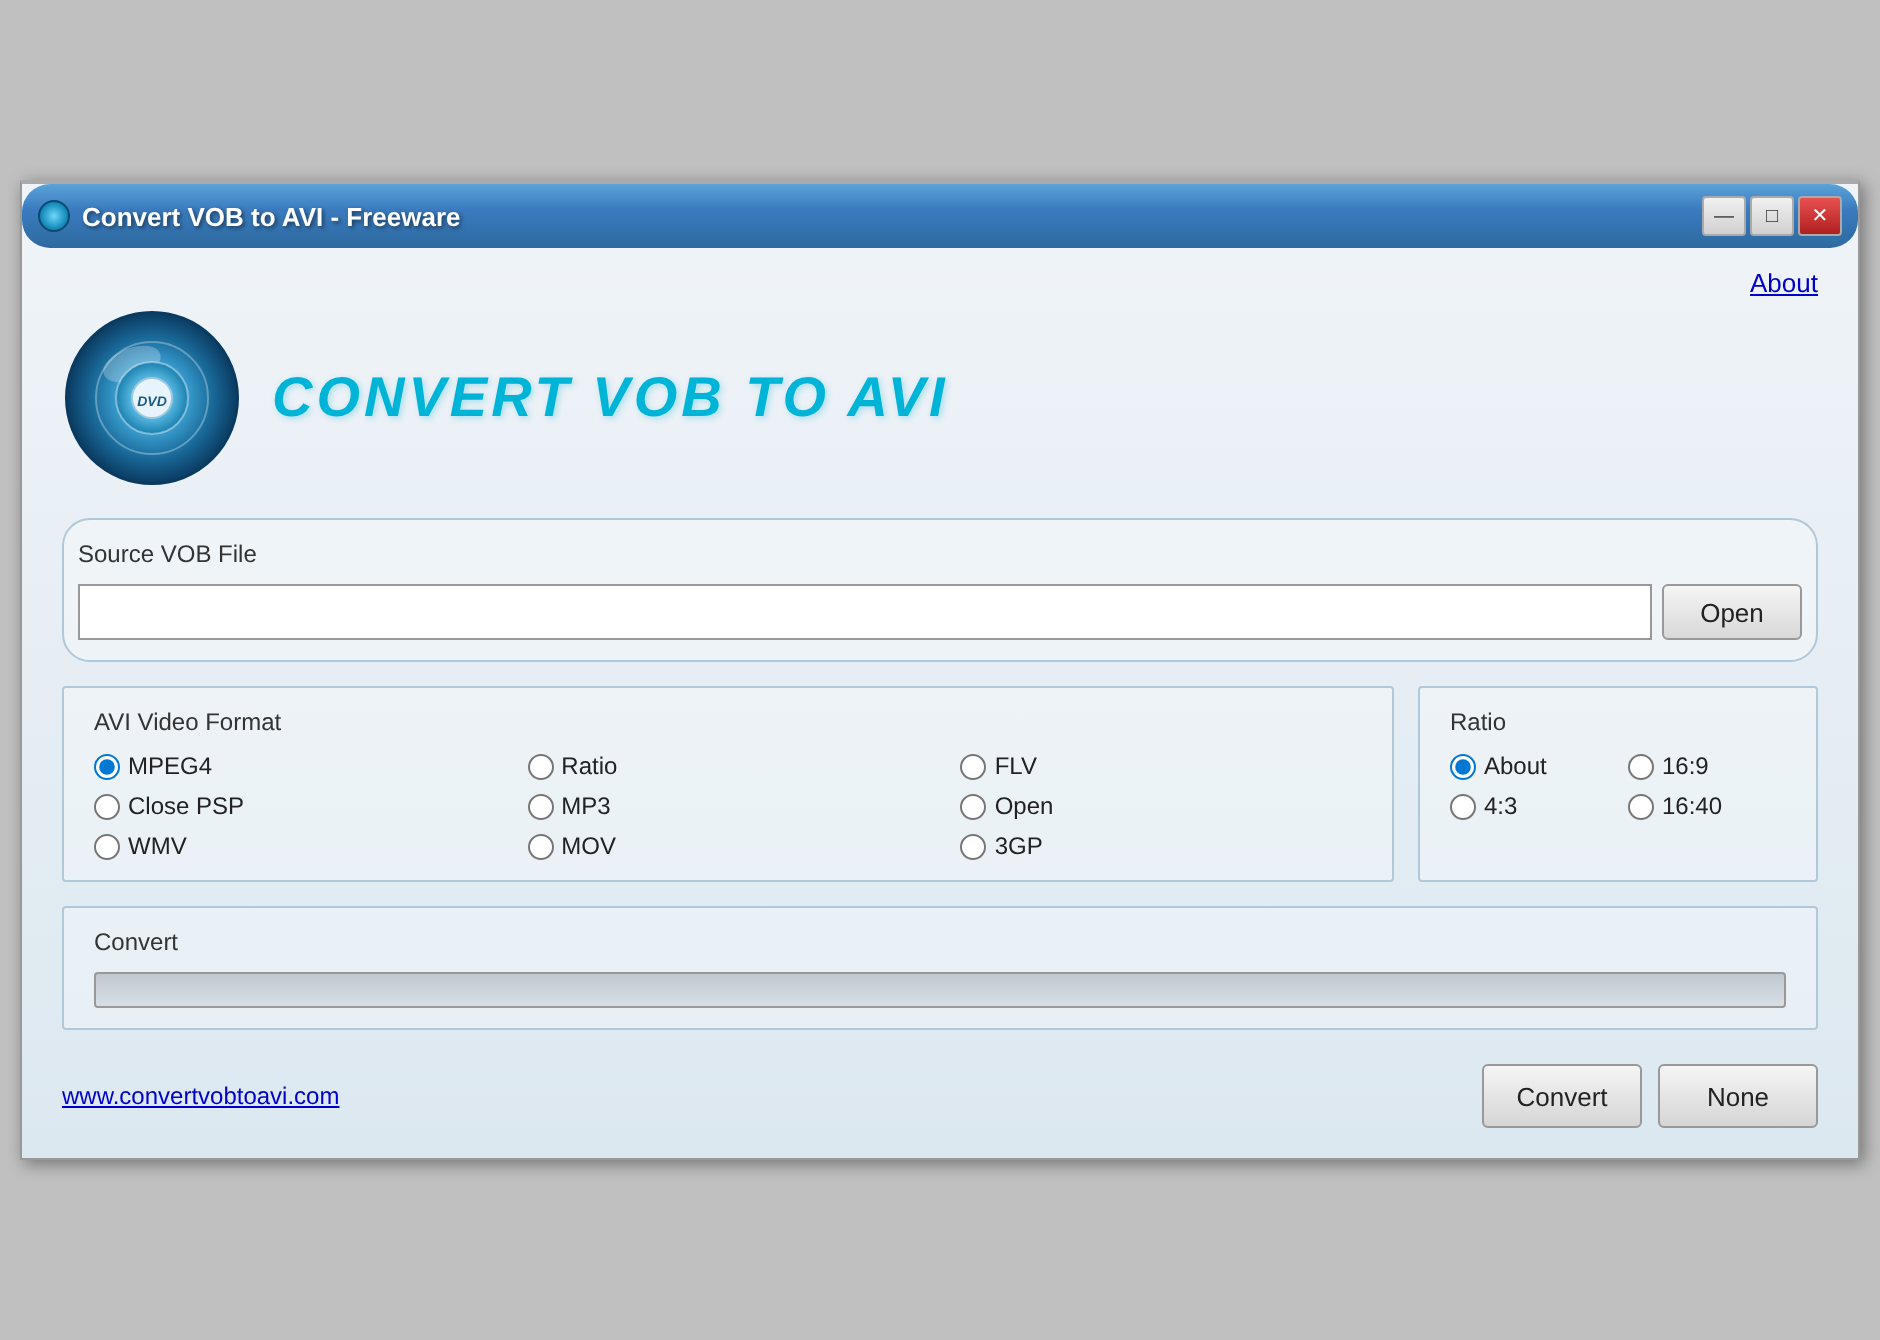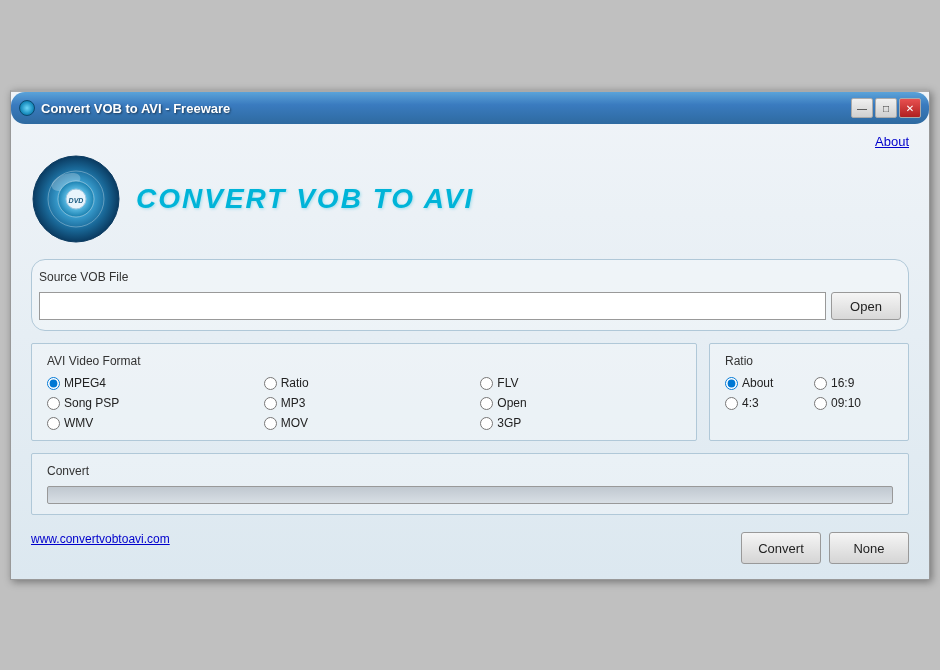--- a/index.html
+++ b/index.html
@@ -230,20 +230,21 @@
     }
 
     .progress-bar-fill {
       height: 100%;
       width: 0%;
       background: linear-gradient(to bottom, #4a9fd8, #2a7ab8);
     }
 
     .bottom-row {
       display: flex;
+      align-items: center;
       justify-content: space-between;
       margin-top: auto;
       padding-top: 5px;
     }
 
     .website-link {
       color: #0000cc;
       text-decoration: underline;
       cursor: pointer;
       font-size: 12px;
@@ -340,21 +341,21 @@
           <div class="radio-item">
             <input type="radio" name="format" id="xvid" style="">
             <label for="xvid">Ratio</label>
           </div>
           <div class="radio-item">
             <input type="radio" name="format" id="flv" style="">
             <label for="flv">FLV</label>
           </div>
           <div class="radio-item">
             <input type="radio" name="format" id="songpsp" style="">
-            <label for="songpsp">Song PSP</label>
+            <label for="songpsp">Close PSP</label>
           </div>
           <div class="radio-item">
             <input type="radio" name="format" id="mp3" style="">
             <label for="mp3">MP3</label>
           </div>
           <div class="radio-item">
             <input type="radio" name="format" id="divx" style="">
             <label for="divx">Open</label>
           </div>
           <div class="radio-item">
@@ -382,21 +383,21 @@
           <div class="radio-item">
             <input type="radio" name="ratio" id="ratio169" style="">
             <label for="ratio169">16:9</label>
           </div>
           <div class="radio-item">
             <input type="radio" name="ratio" id="ratio43" style="">
             <label for="ratio43">4:3</label>
           </div>
           <div class="radio-item">
             <input type="radio" name="ratio" id="ratio1610" style="">
-            <label for="ratio1610">09:10</label>
+            <label for="ratio1610">16:40</label>
           </div>
         </div>
       </div>
     </div>
 
     <div class="convert-section">
       <div class="section-label">Convert</div>
       <div class="progress-bar-container">
         <div class="progress-bar-fill" style="width:0%"></div>
       </div>

